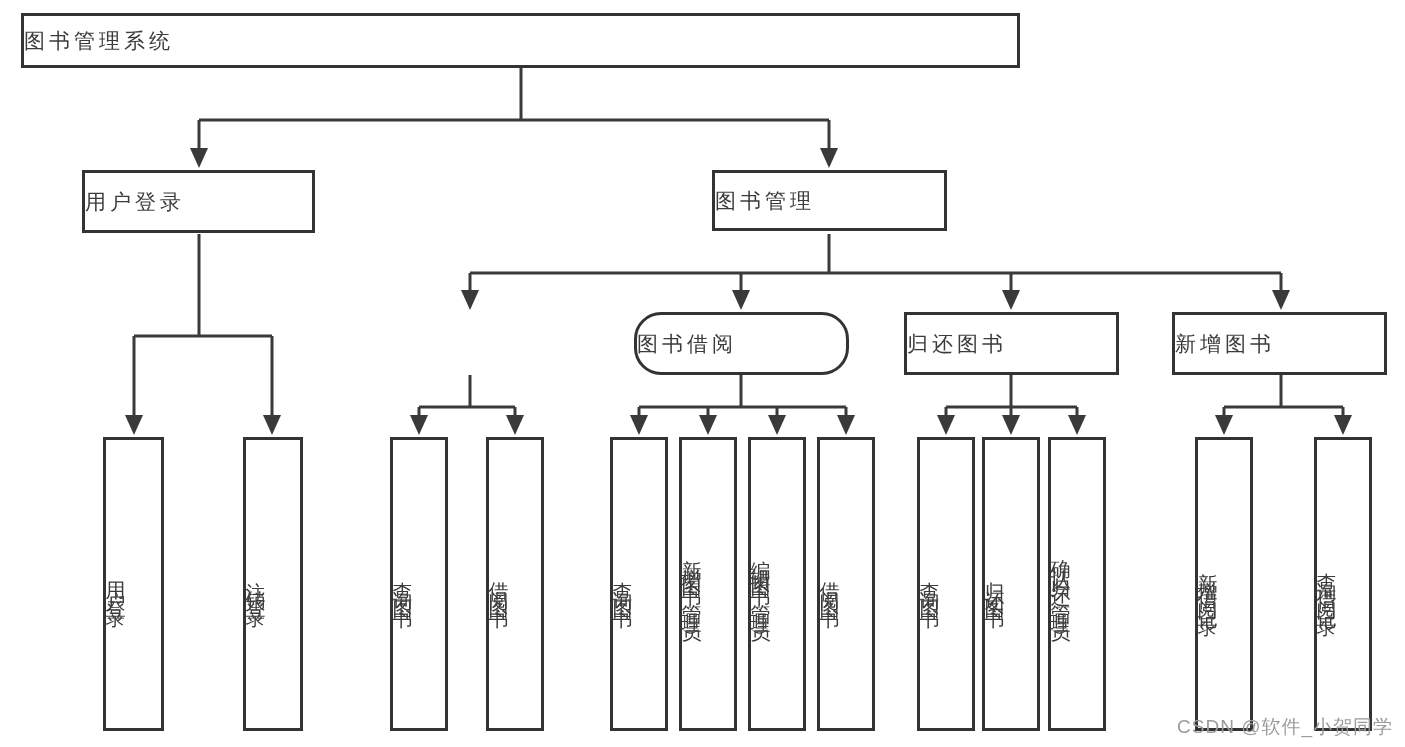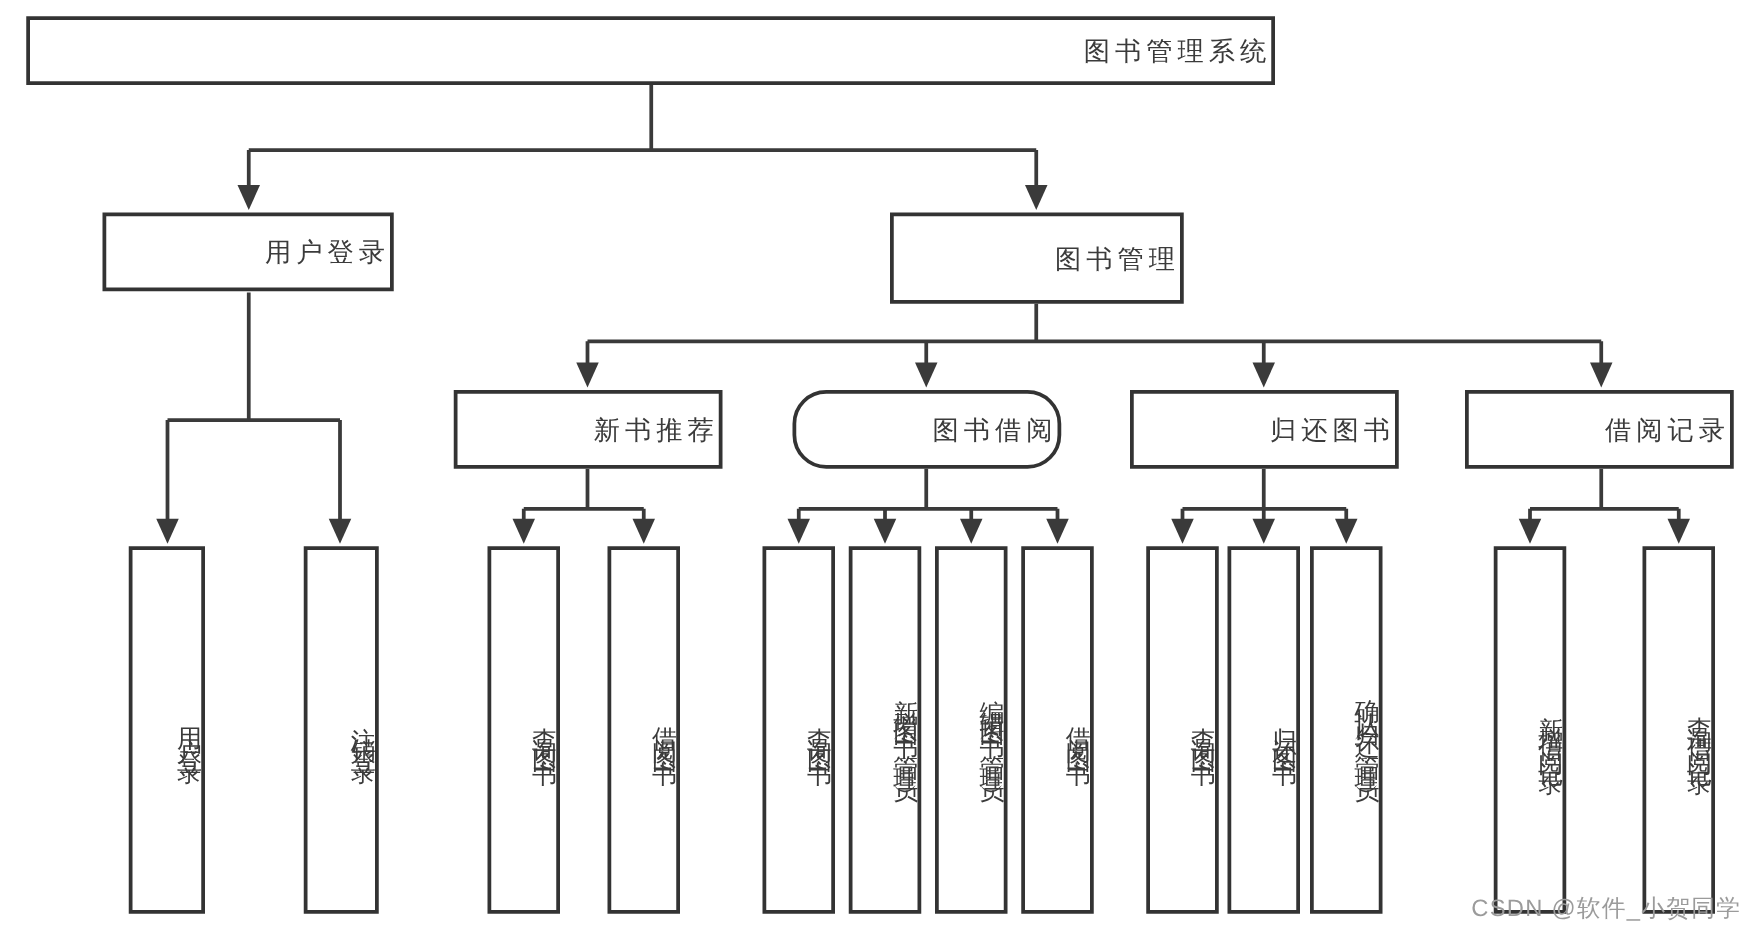--- a/index.html
+++ b/index.html
@@ -9,21 +9,21 @@
     background:var(--background,#fff);
     font-family:"Liberation Sans","DejaVu Sans",sans-serif;
     overflow:hidden;
   }
   #connectors { position:absolute; left:0; top:0; width:1405px; height:747px; }
   #connectors path { stroke:var(--line,#3a3a3a); stroke-width:3; fill:none; }
   #connectors polygon { fill:var(--line,#3a3a3a); stroke:none; }
   .hbox, .vbox {
     position:absolute; box-sizing:border-box;
     background:#fff; border:3px solid var(--border,#333);
-    display:flex; align-items:center; justify-content:flex-end;
+    display:flex; align-items:center; justify-content:flex-start;
     color:var(--text,#3b3b3b);
   }
   .hbox span { font-size:21px; letter-spacing:4px; white-space:nowrap; }
   .vbox span {
     writing-mode:vertical-rl; text-orientation:mixed;
     font-size:20px; letter-spacing:9px; line-height:1; white-space:nowrap;
   }
   #watermark {
     position:absolute; top:714px; right:12px; z-index:5;
     color:var(--watermark,#9b9b9b); font-size:19px; letter-spacing:1px;
@@ -74,35 +74,32 @@
     <polygon points="1334,415 1352,415 1343,435"></polygon>
   </svg>
 
   <div class="hbox" style="left:21px;top:13px;width:999px;height:55px;">
     <span>图书管理系统</span>
   </div>
 
   <div class="hbox" style="left:82px;top:170px;width:233px;height:63px;">
     <span>用户登录</span>
   </div>
-  <div class="hbox" style="left:712px;top:170px;width:235px;height:73px;">
+  <div class="hbox" style="left:712px;top:170px;width:235px;height:61px;">
     <span>图书管理</span>
   </div>
 
-  <div class="hbox" style="left:363px;top:312px;width:215px;height:63px;">
-    <span>新书推荐</span>
-  </div>
   <div class="hbox" style="left:634px;top:312px;width:215px;height:63px;border-radius:27px;">
     <span>图书借阅</span>
   </div>
   <div class="hbox" style="left:904px;top:312px;width:215px;height:63px;">
     <span>归还图书</span>
   </div>
   <div class="hbox" style="left:1172px;top:312px;width:215px;height:63px;">
-    <span>借阅记录</span>
+    <span>新增图书</span>
   </div>
 
   <div class="vbox" style="left:103px;top:437px;width:61px;height:294px;">
     <span>用户登录</span>
   </div>
   <div class="vbox" style="left:243px;top:437px;width:60px;height:294px;">
     <span>注销登录</span>
   </div>
 
   <div class="vbox" style="left:390px;top:437px;width:58px;height:294px;">

